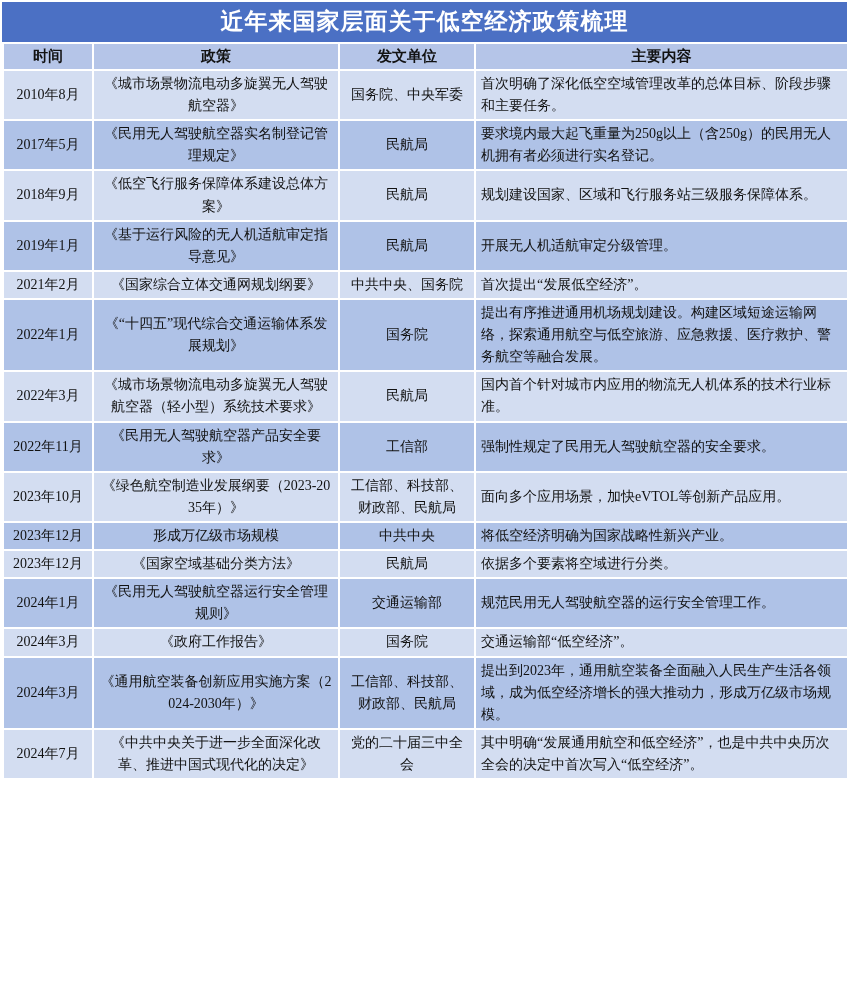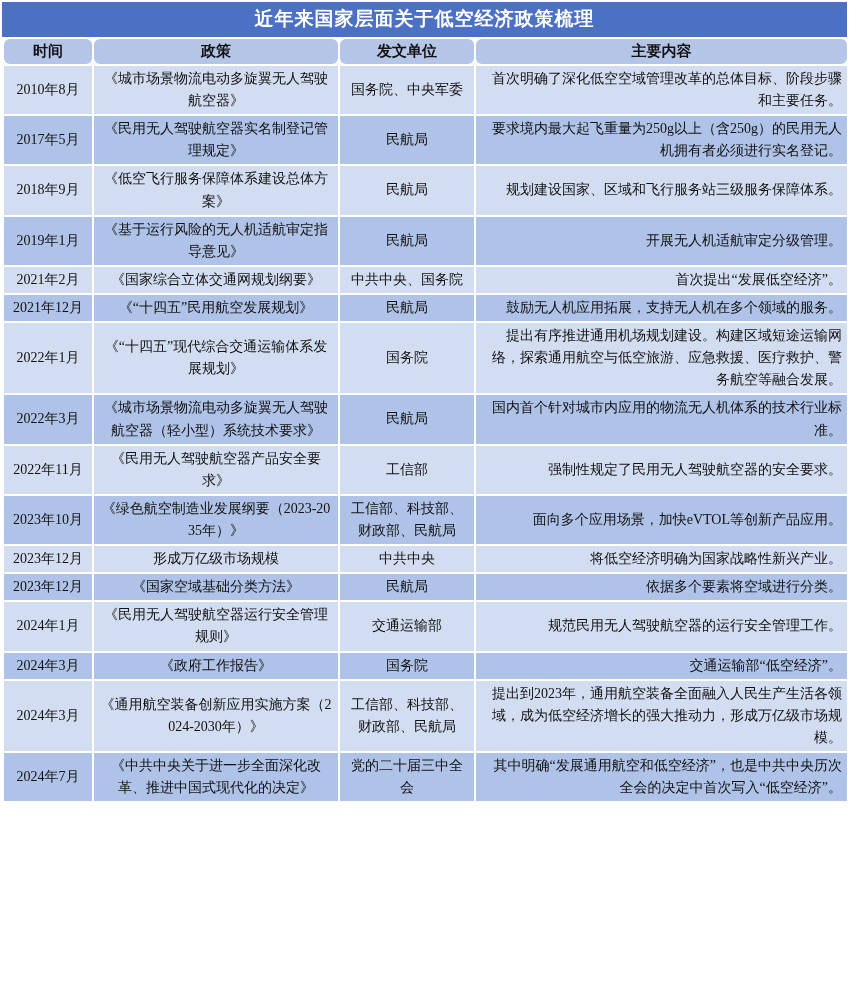--- a/index.html
+++ b/index.html
@@ -14,51 +14,50 @@
     width:849px;
     min-height:998px;
     box-sizing:border-box;
     padding:2px 2px 0 2px;
     background:#ffffff;
   }
   .title-bar{
     background:var(--title_bar,#4B70C4);
     color:#ffffff;
     font-weight:bold;
-    font-size:19px;
+    font-size:23px;
     letter-spacing:1px;
     text-align:center;
     padding:4px 0 5px 0;
   }
   table.policy{
     width:845px;
     table-layout:fixed;
     border-collapse:separate;
     border-spacing:2px;
     margin:0 auto;
   }
   table.policy th{
     background:var(--header_row,#B5C5E8);
     font-weight:bold;
     font-size:15px;
     padding:3px 2px;
     text-align:center;
-    border-radius:6px;
   }
   table.policy td{
     font-size:14px;
     line-height:1.58;
     padding:2px 5px;
     vertical-align:middle;
     word-break:break-all;
   }
   tbody tr:nth-child(odd) td{background:var(--row_light,#D3DDF1);}
   tbody tr:nth-child(even) td{background:var(--row_dark,#AFC2E7);}
   .c-time,.c-policy,.c-issuer{text-align:center;}
-  .c-content{text-align:right;}
+  .c-content{text-align:left;}
 </style>
 </head>
 <body>
 
 <div class="page">
 
   <div class="title-bar">近年来国家层面关于低空经济政策梳理</div>
 
   <table class="policy">
     <colgroup>
@@ -107,26 +106,20 @@
   </tr>
 
   <tr>
     <td class="c-time">2021年2月</td>
     <td class="c-policy">《国家综合立体交通网规划纲要》</td>
     <td class="c-issuer">中共中央、国务院</td>
     <td class="c-content">首次提出“发展低空经济”。</td>
   </tr>
 
 
-  <tr>
-    <td class="c-time">2021年12月</td>
-    <td class="c-policy">《“十四五”民用航空发展规划》</td>
-    <td class="c-issuer">民航局</td>
-    <td class="c-content">鼓励无人机应用拓展，支持无人机在多个领域的服务。</td>
-  </tr>
 
   <tr>
     <td class="c-time">2022年1月</td>
     <td class="c-policy">《“十四五”现代综合交通运输体系发展规划》</td>
     <td class="c-issuer">国务院</td>
     <td class="c-content">提出有序推进通用机场规划建设。构建区域短途运输网络，探索通用航空与低空旅游、应急救援、医疗救护、警务航空等融合发展。</td>
   </tr>
 
   <tr>
     <td class="c-time">2022年3月</td>

